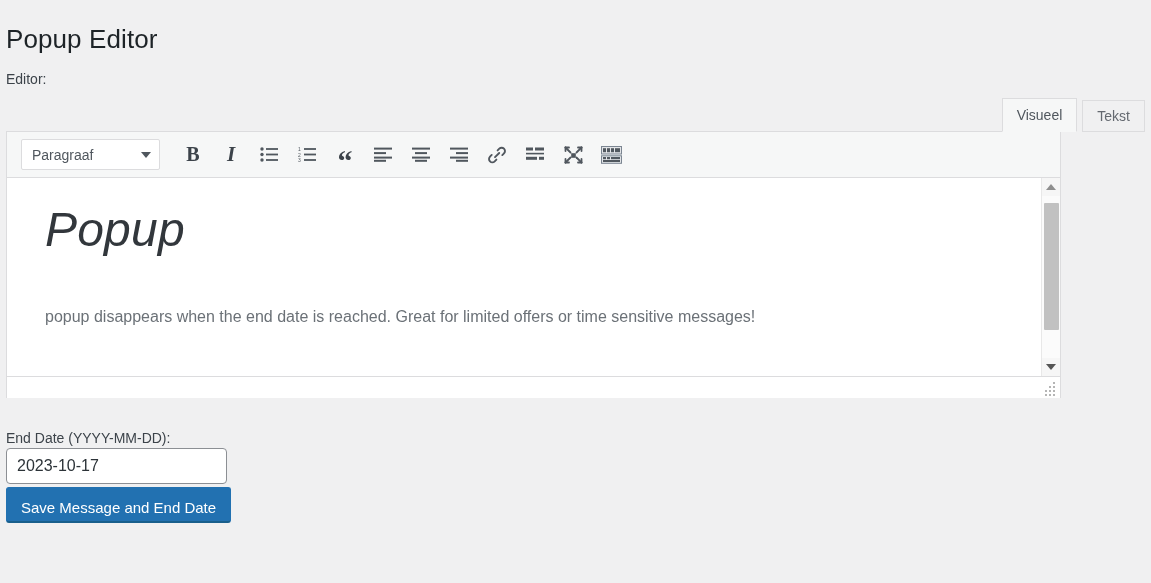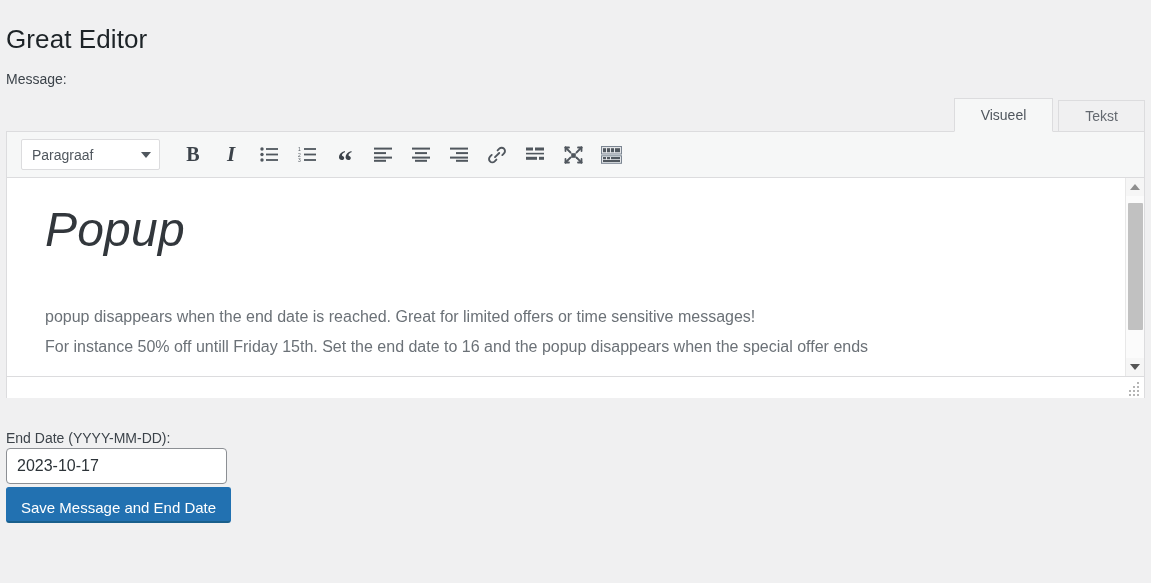--- a/index.html
+++ b/index.html
@@ -42,21 +42,21 @@
     right: 6px;
     top: 98px;
     height: 34px;
     display: flex;
     align-items: flex-end;
     z-index: 4;
   }
   .editor-tab {
     box-sizing: border-box;
     height: 32px;
-    padding: 0 26px;
+    padding: 0 14px;
     display: flex;
     align-items: center;
     font-size: 14px;
     line-height: 1;
     color: #646970;
     border: 1px solid #dcdcde;
     background: #f0f0f1;
     margin-left: 5px;
     cursor: pointer;
     user-select: none;
@@ -68,21 +68,21 @@
     height: 34px;
     position: relative;
     z-index: 5;
   }
 
   
   .editor-wrap {
     position: absolute;
     left: 6px;
     top: 131px;
-    width: 1139px;
+    width: 1055px;
     height: 267px;
     box-sizing: border-box;
     border: 1px solid #dcdcde;
     background: #fff;
   }
 
   
   .mce-toolbar {
     box-sizing: border-box;
     height: 46px;
@@ -270,22 +270,22 @@
     font-family: "Liberation Sans", sans-serif;
     font-size: 15px;
     padding: 12px 14px;
     cursor: pointer;
     line-height: 1;
   }
 </style>
 </head>
 <body>
 
-<div class="page-title">Great Editor</div>
-<div class="field-label label-message">Message:</div>
+<div class="page-title">Popup Editor</div>
+<div class="field-label label-message">Editor:</div>
 
 <div class="editor-tabs">
   <div class="editor-tab active">
     <span>Visueel</span>
   </div>
   <div class="editor-tab">
     <span>Tekst</span>
   </div>
 </div>
 
@@ -413,21 +413,20 @@
         <rect x="2" y="14" width="17" height="2" fill="#50575e"></rect>
       </svg>
     </div>
 
   </div>
 
   <div class="editor-body">
     <div class="editor-content">
       <h1 class="doc-h1">Popup</h1>
       <p class="doc-p first">popup disappears when the end date is reached. Great for limited offers or time sensitive messages!</p>
-      <p class="doc-p">For instance 50% off untill Friday 15th. Set the end date to 16 and the popup disappears when the special offer ends</p>
     </div>
 
     <div class="scrollbar">
       <div class="sb-arrow up">
           <span class="tri-up"></span>
         </div>
       <div class="sb-thumb"></div>
       <div class="sb-arrow down">
           <span class="tri-down"></span>
         </div>

